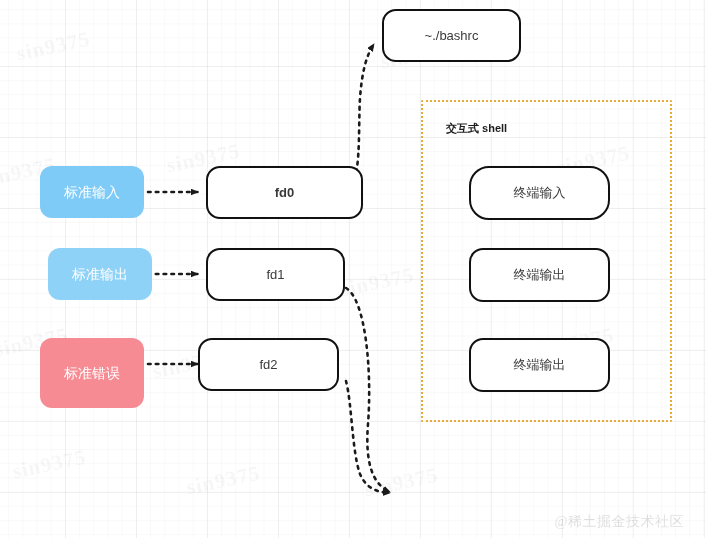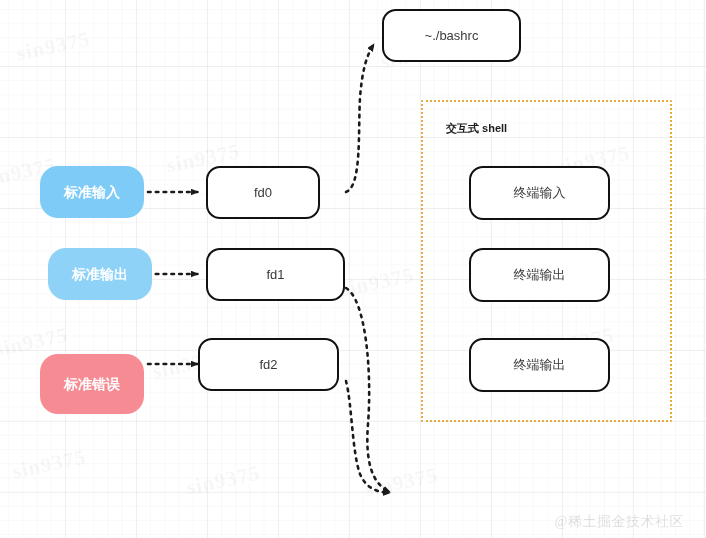--- a/index.html
+++ b/index.html
@@ -56,24 +56,24 @@
   .node-outline {
     background: #ffffff;
     border: 2.4px solid #111111;
     border-radius: 14px;
     color: #3a3a3a;
     font-size: 13px;
   }
 
   .node-filled {
     border: none;
-    border-radius: 18px;
+    border-radius: 12px;
     color: #ffffff;
     font-size: 14px;
-    font-weight: 700;
+    font-weight: 400;
   }
 
   
   .group-box {
     position: absolute;
     box-sizing: border-box;
     border: 2.4px dotted #e8aa3c;
     background: transparent;
     border-radius: 2px;
   }
@@ -147,46 +147,46 @@
   </svg>
 
   <div class="node node-filled" style="left:40px; top:166px; width:104px; height:52px; background:#7ecbf7;">
     <span>标准输入</span>
   </div>
 
   <div class="node node-filled" style="left:40px; top:248px; width:104px; height:52px; background:#8fd2f8;margin-left:8px;">
     <span>标准输出</span>
   </div>
 
-  <div class="node node-filled" style="left:40px; top:338px; width:104px; height:60px; background:#f68b93;margin-top:16px;">
+  <div class="node node-filled" style="left:40px; top:338px; width:104px; height:70px; background:#f68b93;">
     <span>标准错误</span>
   </div>
 
-  <div class="node node-outline" style="left:206px; top:166px; width:114px; height:53px;">
+  <div class="node node-outline" style="left:206px; top:166px; width:157px; height:53px;font-weight:bold;">
     <span>fd0</span>
   </div>
 
   <div class="node node-outline" style="left:206px; top:248px; width:139px; height:53px;">
     <span>fd1</span>
   </div>
 
   <div class="node node-outline" style="left:198px; top:338px; width:141px; height:53px;">
     <span>fd2</span>
   </div>
 
   <div class="node node-outline" style="left:382px; top:9px; width:139px; height:53px;">
     <span>~./bashrc</span>
   </div>
 
 
   <div class="group-box" style="left:421px; top:100px; width:251px; height:322px;"></div>
 
   <div class="group-title" style="left:446px; top:121px;">交互式 shell</div>
 
-  <div class="node node-outline" style="left:469px; top:166px; width:141px; height:54px;">
+  <div class="node node-outline" style="left:469px; top:166px; width:141px; height:54px;border-radius:20px;">
     <span>终端输入</span>
   </div>
 
   <div class="node node-outline" style="left:469px; top:248px; width:141px; height:54px;">
     <span>终端输出</span>
   </div>
 
   <div class="node node-outline" style="left:469px; top:338px; width:141px; height:54px;">
     <span>终端输出</span>
   </div>

